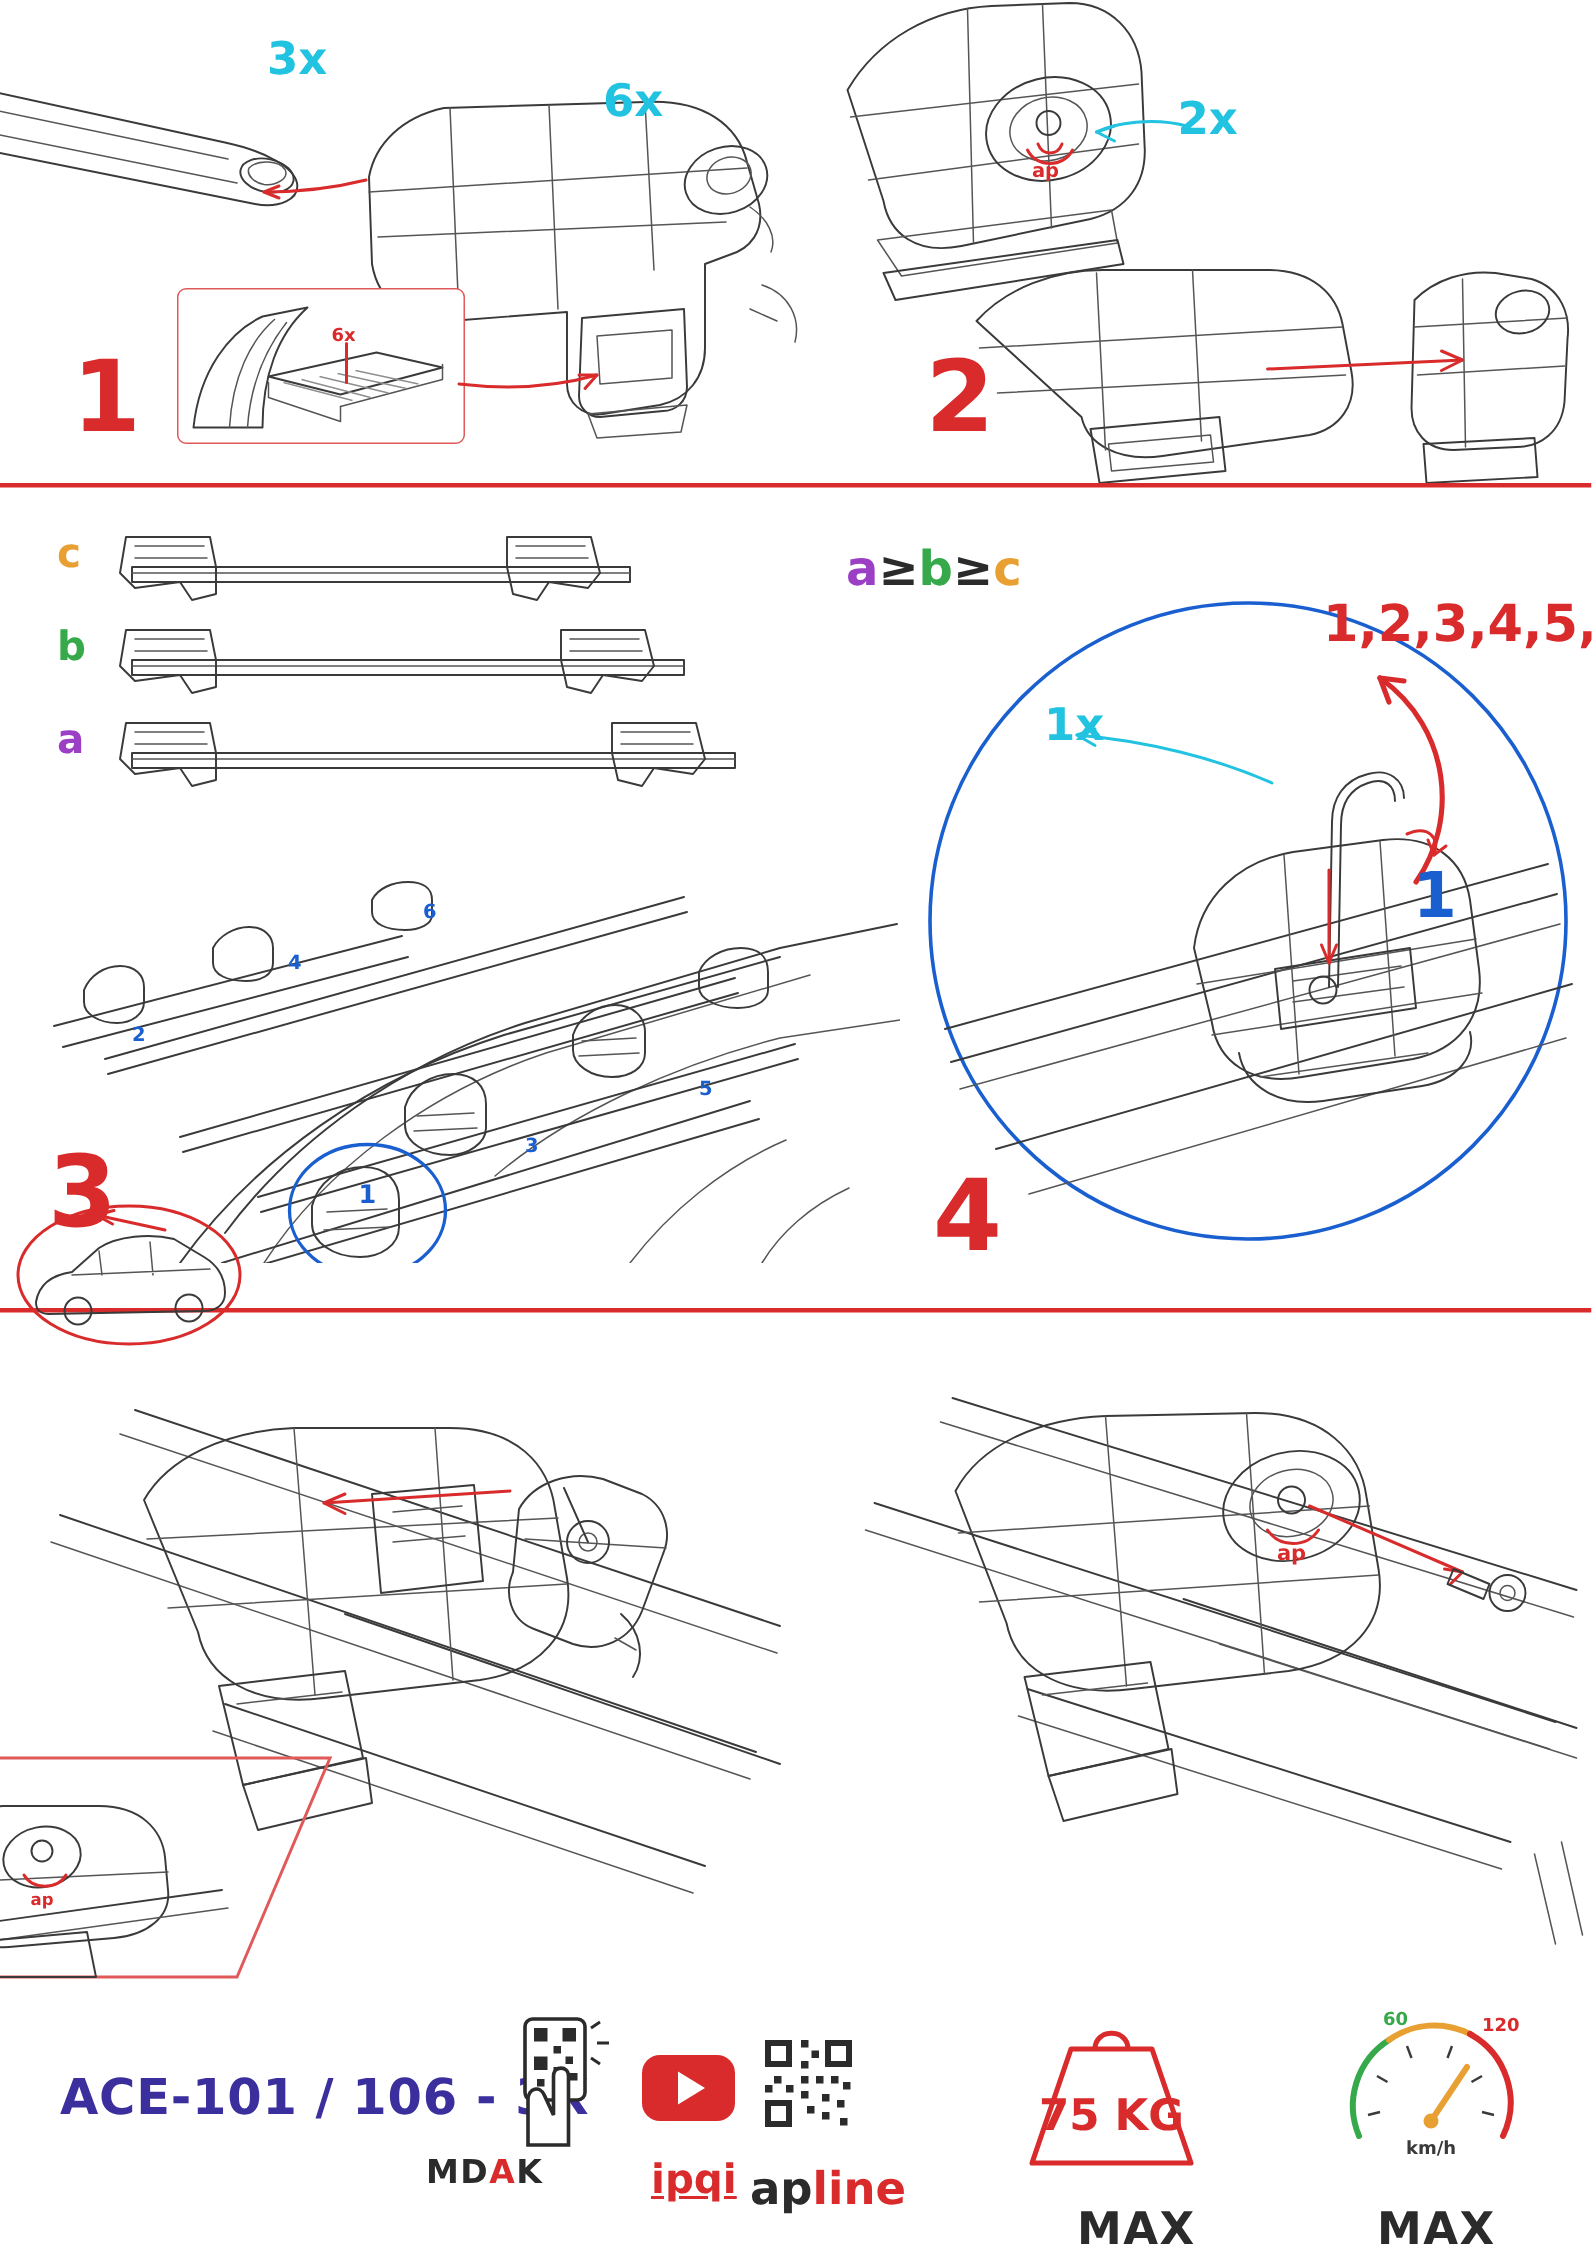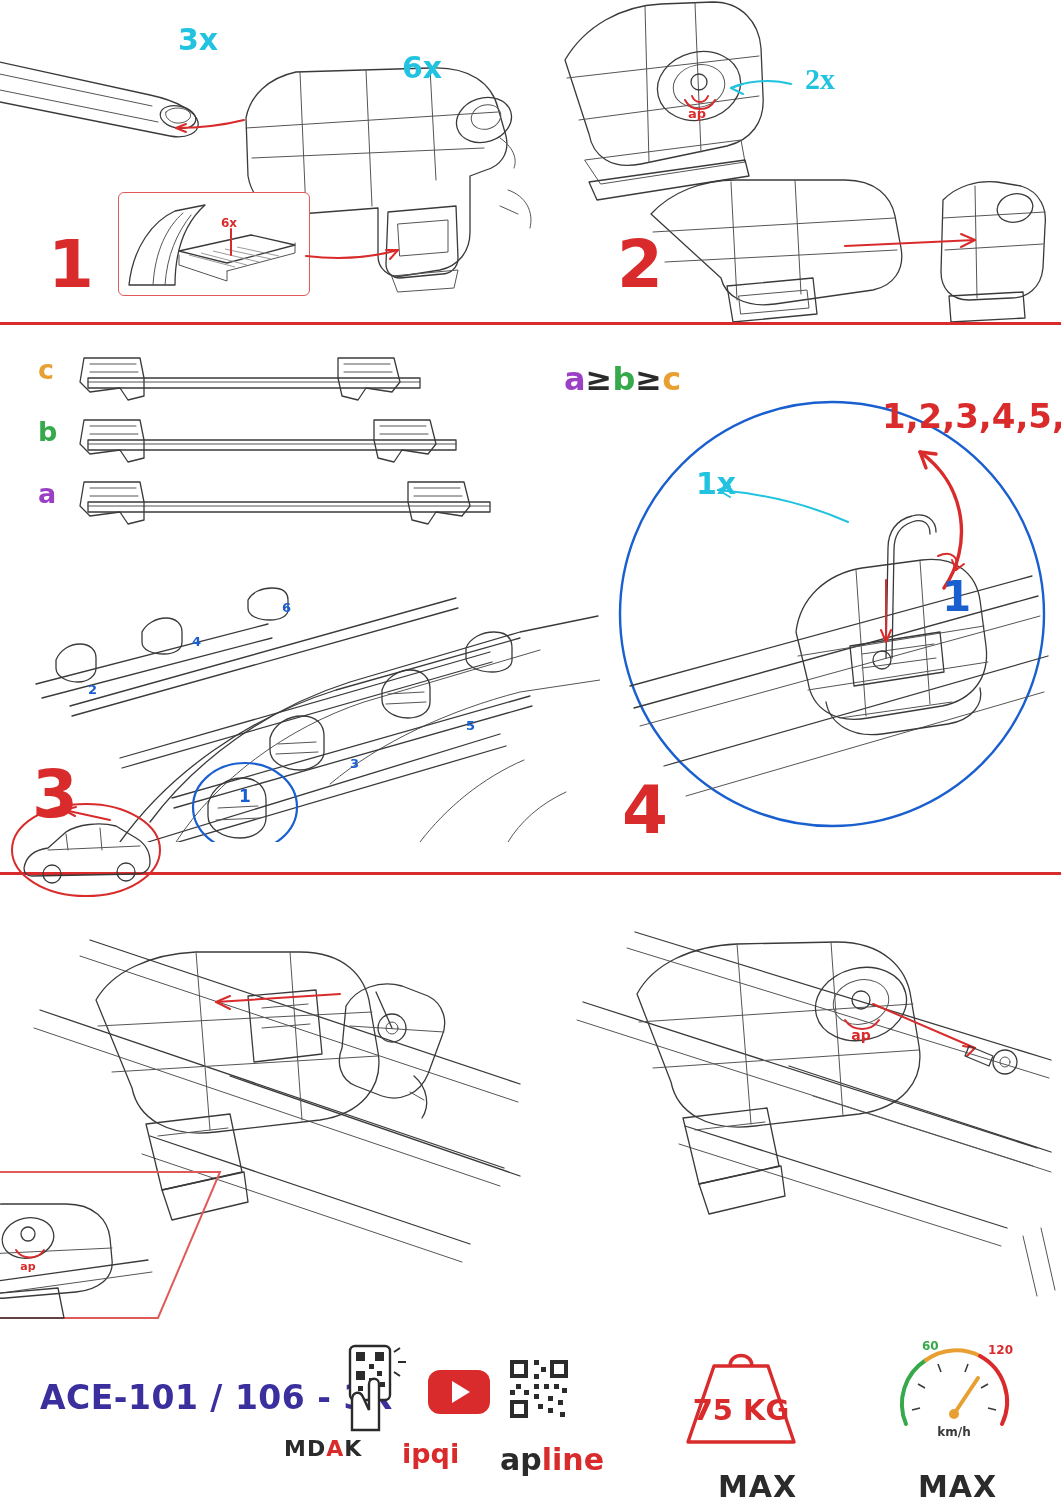--- a/index.html
+++ b/index.html
@@ -170,21 +170,21 @@
       <ellipse class="ln" cx="470" cy="208" rx="18" ry="14" transform="rotate(-14 470 208)"></ellipse>
       <path class="ln2" d="M430 186 L432 298"></path>
       <path class="ln" d="M404 296 L478 292 L480 318 L406 322 Z"></path>
 
       <path class="redln" d="M300 246 L430 240"></path>
       <path class="redln" d="M430 240 L416 234 M430 240 L416 247"></path>
 
       <path class="cyanln" d="M246 84 C224 78 198 82 186 88"></path>
       <path class="cyanln" d="M186 88 L198 84 M186 88 L198 94"></path>
     </svg>
-    <div class="abs qtylabel" style="left:260px;top:62px;font-family:Liberation Serif, serif;">2x</div>
+    <div class="abs qtylabel" style="left:240px;top:62px;">2x</div>
     <div class="abs stepnum" style="left:72px;top:232px;">2</div>
   </div>
 
   <div class="abs" style="left:0;top:326px;width:600px;height:546px;">
 
     <div class="abs letter c" style="left:38px;top:28px;">c</div>
     <div class="abs letter b" style="left:38px;top:90px;">b</div>
     <div class="abs letter a" style="left:38px;top:152px;">a</div>
 
     <svg class="abs" style="left:70px;top:18px;" width="400" height="60">
@@ -439,21 +439,21 @@
       <path style="stroke:#2b2b2b;stroke-width:2;fill:none" d="M58 8 L64 4 M62 18 L70 18 M58 28 L64 32"></path>
     </svg>
 
     <div class="abs brand-mdak" style="left:284px;top:106px;">
       <span>MD</span><span class="accent">A</span><span>K</span>
     </div>
 
     <div class="abs yt" style="left:428px;top:40px;">
         <div class="tri"></div>
       </div>
-    <div class="abs brand-ipqi" style="left:402px;top:108px;">ipqi</div>
+    <div class="abs brand-ipqi" style="left:434px;top:108px;text-decoration:underline;">ipqi</div>
 
     <svg class="abs qrbox" style="left:508px;top:28px;" viewBox="0 0 62 62">
       <rect x="0" y="0" width="62" height="62" fill="#fff"></rect>
       <g fill="#2b2b2b">
         <rect x="2" y="2" width="18" height="18"></rect>
           <rect x="6" y="6" width="10" height="10" fill="#fff"></rect>
         <rect x="42" y="2" width="18" height="18"></rect>
           <rect x="46" y="6" width="10" height="10" fill="#fff"></rect>
         <rect x="2" y="42" width="18" height="18"></rect>
           <rect x="6" y="46" width="10" height="10" fill="#fff"></rect>

